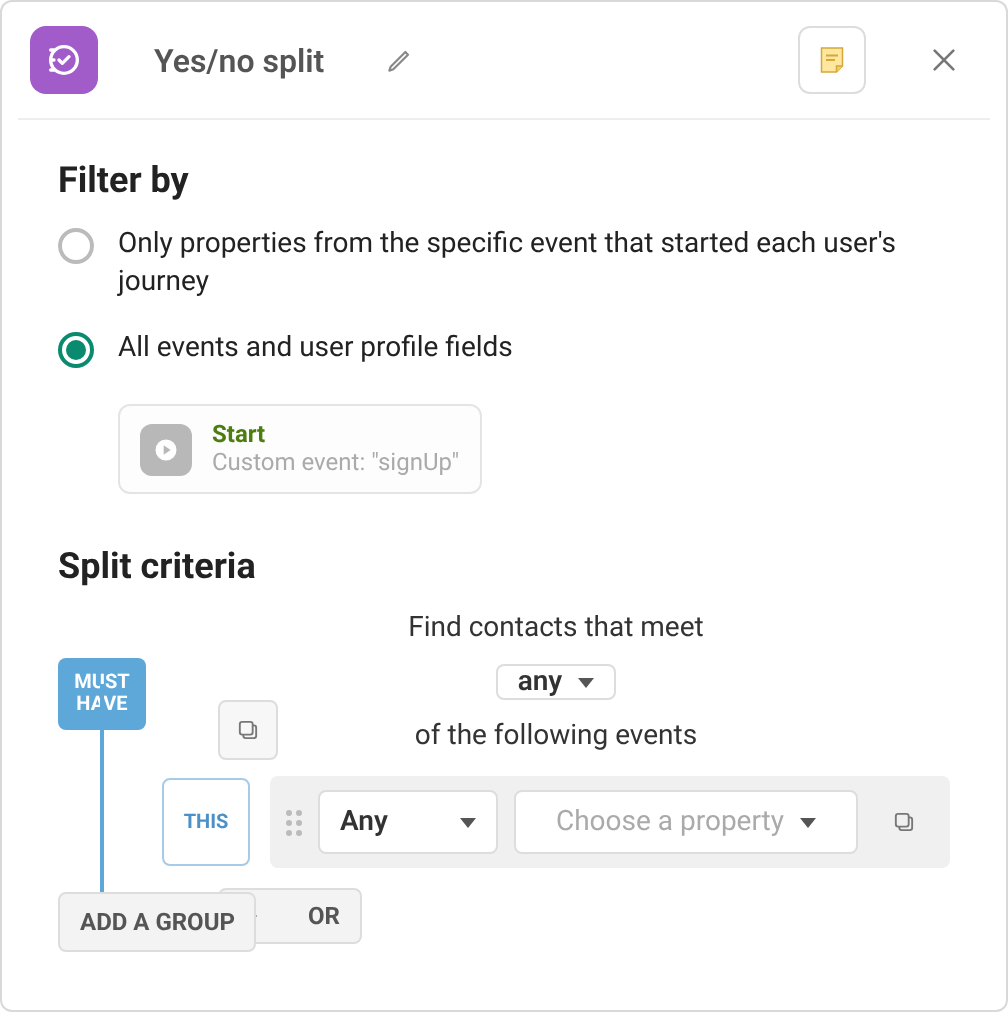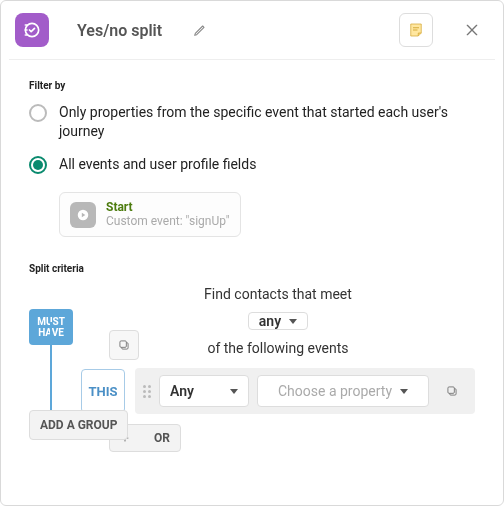--- a/index.html
+++ b/index.html
@@ -72,21 +72,21 @@
     align-items: center;
     justify-content: center;
     color: #777;
     cursor: pointer;
   }
   .body {
     padding: 20px 20px 0 20px;
   }
   .section-label {
     font-weight: 700;
-    font-size: 10px;
+    font-size: 18px;
     margin-bottom: 12px;
   }
   .radio-row {
     display: flex;
     align-items: flex-start;
     gap: 12px;
     margin-bottom: 14px;
     cursor: pointer;
   }
   .radio-outer {
@@ -164,21 +164,21 @@
     position: absolute;
     left: 21px;
     top: 36px;
     bottom: 18px;
     width: 2px;
     background: #5da7d9;
   }
   .add-group {
     position: absolute;
     left: 0;
-    bottom: 16px;
+    bottom: 0;
     background: #f3f3f3;
     border: 1px solid #ddd;
     border-radius: 4px;
     padding: 7px 10px;
     font-size: 12px;
     font-weight: 700;
     color: #555;
     cursor: pointer;
   }
   .top-row {
@@ -233,21 +233,21 @@
     gap: 10px;
   }
   .this-chip {
     width: 44px;
     height: 44px;
     border: 1px solid #a7cbe7;
     border-radius: 4px;
     background: #fff;
     color: #4b90c6;
     font-weight: 700;
-    font-size: 13px;
+    font-size: 10px;
     display: flex;
     align-items: center;
     justify-content: center;
   }
   .clause-box {
     flex: 1;
     background: #f0f0f0;
     border-radius: 4px;
     height: 46px;
     display: flex;

